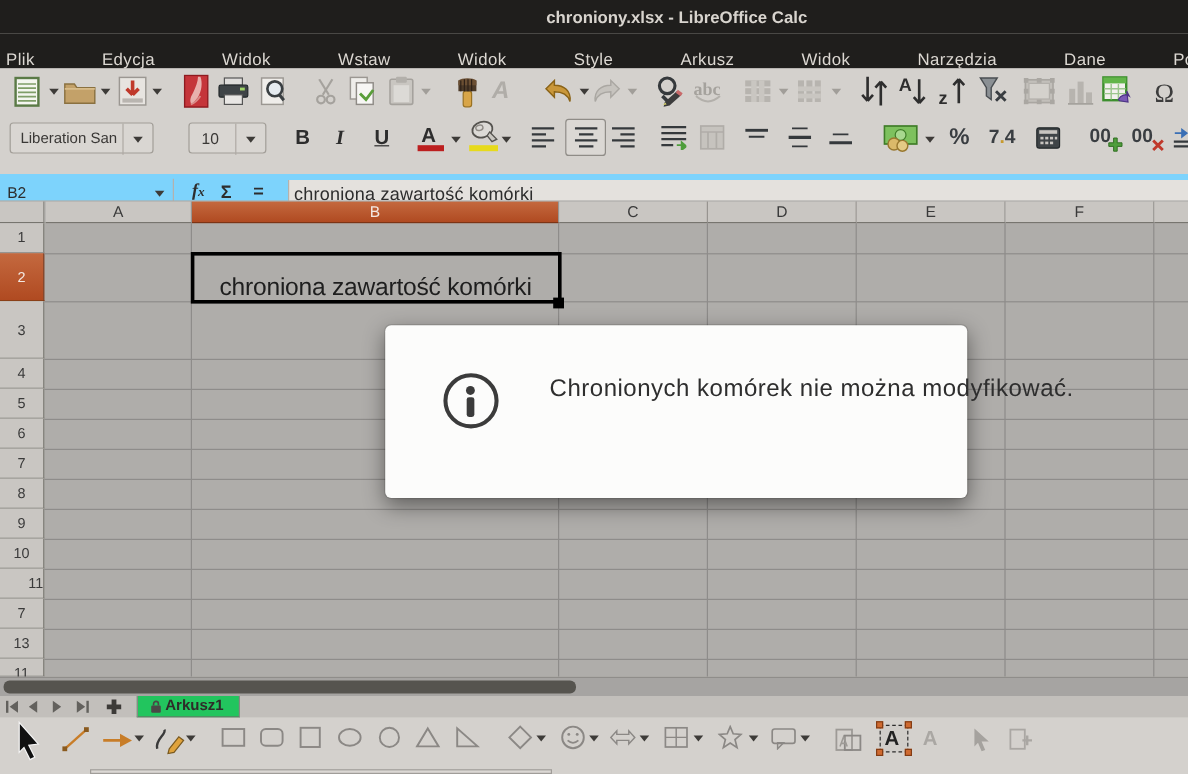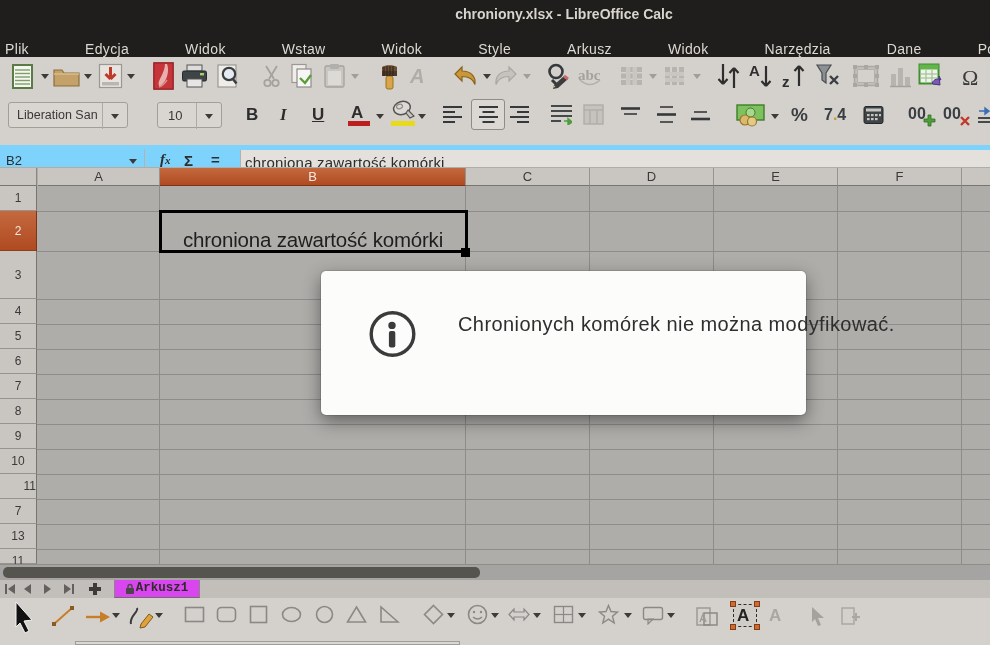--- a/index.html
+++ b/index.html
@@ -413,21 +413,21 @@
         <polygon points="11,1 11,11 4,6"></polygon>
       <polygon points="27,1 27,11 20,6"></polygon>
       <polygon points="40,1 40,11 47,6"></polygon>
       <polygon points="60,1 60,11 67,6"></polygon>
         <rect x="68" y="1" width="2" height="10"></rect>
     </g>
   </svg>
   <svg style="position:absolute; left:88px; top:2px;" width="14" height="14" viewBox="0 0 14 14">
     <path d="M5 1h4v4h4v4H9v4H5V9H1V5h4z" fill="#3d3b38"></path>
   </svg>
-  <div style="position:absolute; left:114px; top:0; width:86px; height:18px; background:#d946ef; border-left:1px solid #8a8783; border-right:1px solid #8a8783; border-bottom:1px solid #6f6d69; font-size:12.5px; font-weight:bold; color:#2e2c29; text-align:center; line-height:17px; padding-left:10px;font-family:Liberation Mono, monospace;">Arkusz1</div>
+  <div style="position:absolute; left:114px; top:0; width:86px; height:18px; background:#22c55e; border-left:1px solid #8a8783; border-right:1px solid #8a8783; border-bottom:1px solid #6f6d69; font-size:12.5px; font-weight:bold; color:#2e2c29; text-align:center; line-height:17px; padding-left:10px;">Arkusz1</div>
   <svg style="position:absolute; left:124px; top:3px;" width="12" height="12" viewBox="0 0 12 12">
     <rect x="2" y="5" width="8" height="6" rx="1" fill="#4a4846"></rect>
     <path d="M4 5V3.5a2 2 0 0 1 4 0V5" fill="none" stroke="#4a4846" stroke-width="1.4"></path>
   </svg>
 </div>
 <div id="drawbar">
   <svg style="position:absolute; left:12px; top:2px;" width="24" height="36" viewBox="0 0 24 36">
     <polygon points="4,2 20,20 12,21 17,31 13,33 8,23 4,27" fill="#111" stroke="#f5f5f5" stroke-width="1"></polygon>
   </svg>
   <svg style="position:absolute; left:50px; top:6px;" width="26" height="24" viewBox="0 0 26 24">

